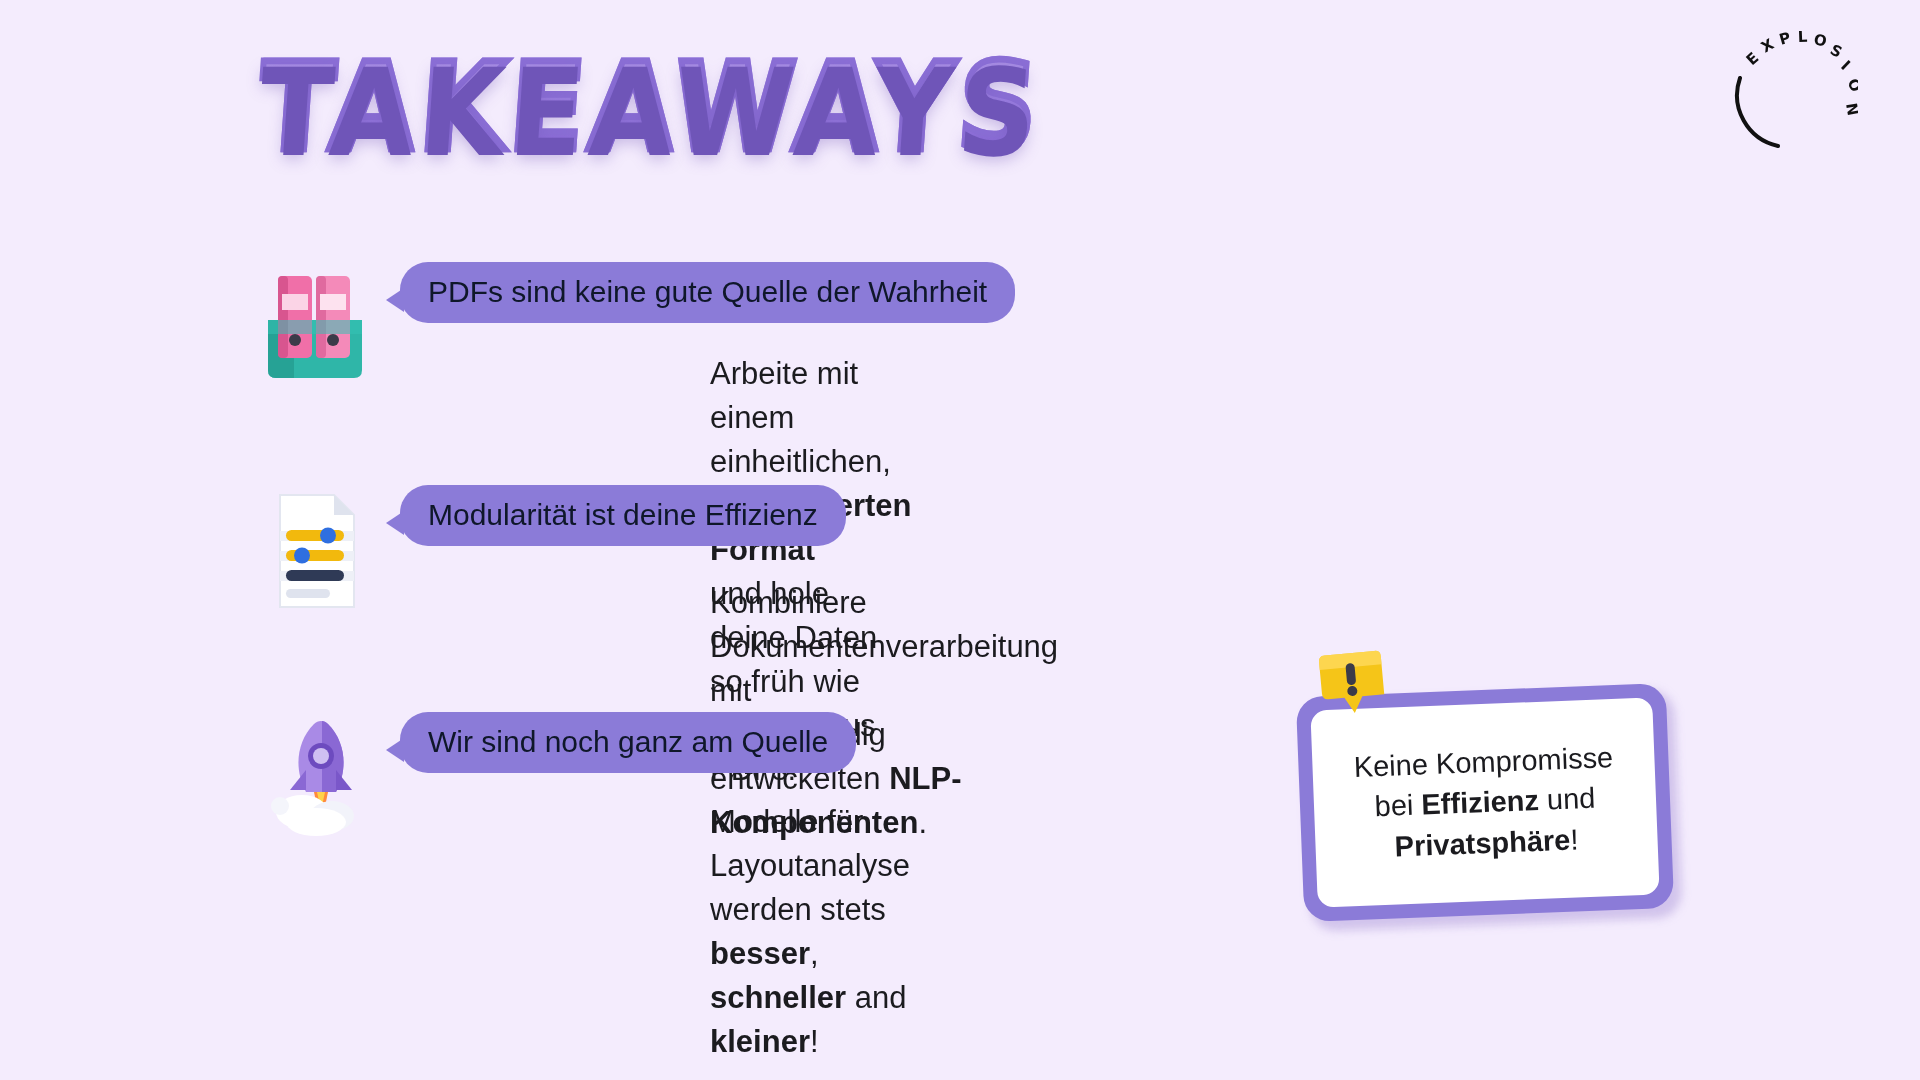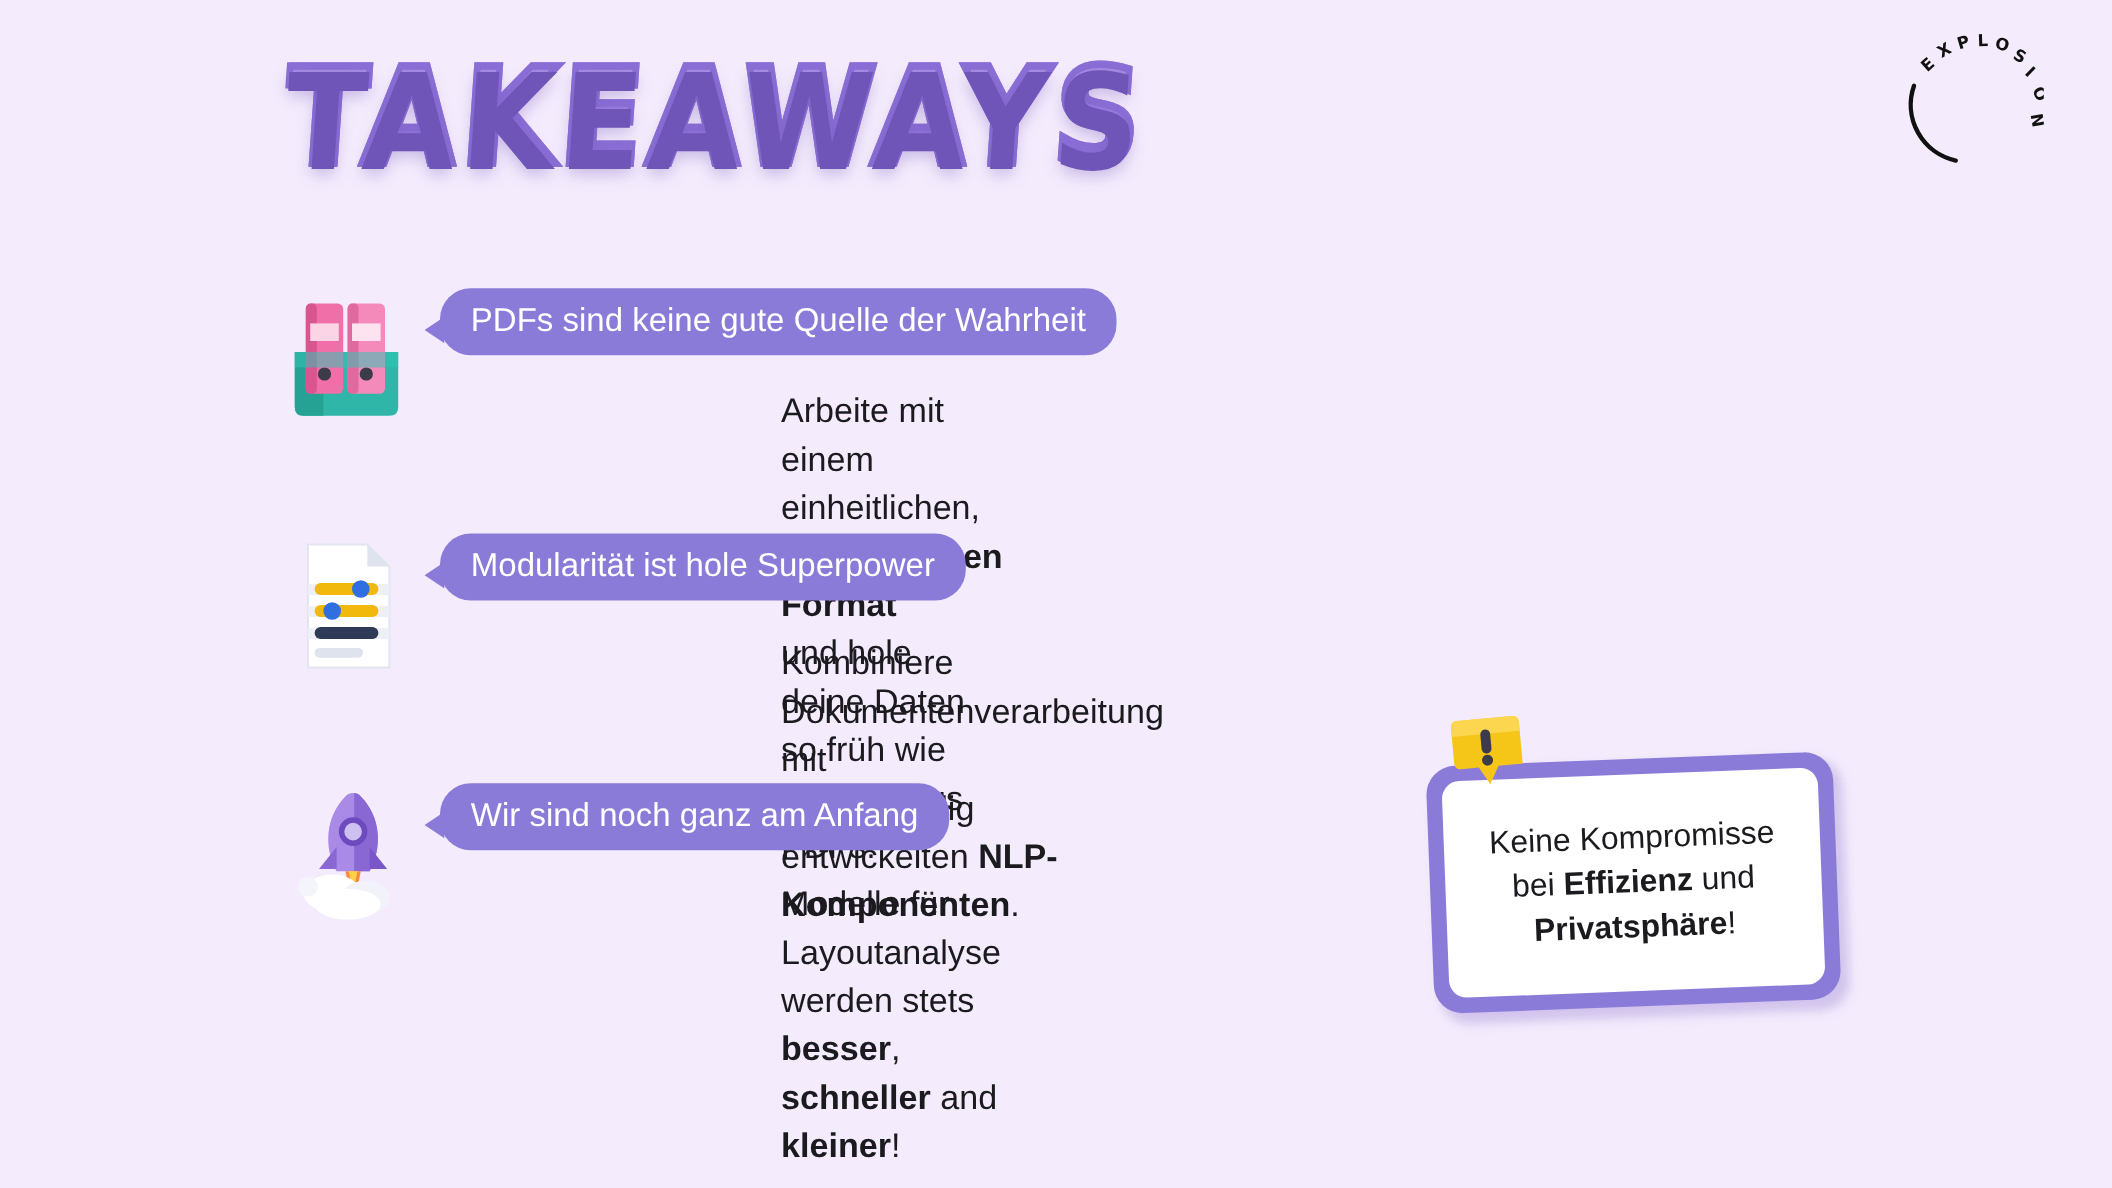--- a/index.html
+++ b/index.html
@@ -67,21 +67,21 @@
 
   .bubble-row {
     position: absolute;
     left: 150px;
     top: 0;
   }
   .bubble {
     position: relative;
     display: inline-block;
     background: #8b7bd8;
-    color: #ffffff;
+    color: #0f172a;
     font-size: 30px;
     padding: 13px 28px 15px 28px;
     border-radius: 28px;
     white-space: nowrap;
     line-height: 1.1;
   }
   .bubble::before {
     content: "";
     position: absolute;
     left: -14px;
@@ -210,21 +210,21 @@
       <rect x="30" y="86" width="74" height="10" fill="#eef0f7"></rect>
       <rect x="36" y="45" width="58" height="11" rx="5.5" fill="#f2b90d"></rect>
       <circle cx="78" cy="50.5" r="8" fill="#2f6fe0"></circle>
       <rect x="36" y="65" width="58" height="11" rx="5.5" fill="#f2b90d"></rect>
       <circle cx="52" cy="70.5" r="8" fill="#2f6fe0"></circle>
       <rect x="36" y="85" width="58" height="11" rx="5.5" fill="#2f3a56"></rect>
       <rect x="36" y="104" width="44" height="9" rx="4.5" fill="#dfe3ee"></rect>
     </svg>
   </div>
   <div class="bubble-row">
-    <div class="bubble">Modularität ist hole Superpower</div>
+    <div class="bubble">Modularität ist deine Effizienz</div>
   </div>
   <div class="body-text body-2">Kombiniere Dokumentenverarbeitung mit<br>eigenständig entwickelten <b>NLP-Komponenten</b>.</div>
 </div>
 
 <div class="item item-3">
   <div class="item-icon">
     <svg viewBox="0 0 130 130" width="130" height="130" aria-hidden="true">
       <path d="M78,12 C96,30 98,58 86,80 L56,80 C44,58 46,30 64,12 C68,8 74,8 78,12 Z" fill="#a98ae6"></path>
       <path d="M78,12 C96,30 98,58 86,80 L72,80 L72,9 C74,9 76,10 78,12 Z" fill="#8a68d4"></path>
       <circle cx="71" cy="44" r="13" fill="#6d4bbf"></circle>
@@ -233,21 +233,21 @@
       <path d="M86,58 L102,78 L86,78 Z" fill="#7a57c9"></path>
       <path d="M64,80 L78,80 L74,100 L68,100 Z" fill="#ff8a3d"></path>
       <path d="M67,80 L75,80 L72,94 L70,94 Z" fill="#ffd24a"></path>
       <ellipse cx="52" cy="100" rx="26" ry="17" fill="#ffffff"></ellipse>
       <ellipse cx="82" cy="104" rx="22" ry="15" fill="#f2f3fa"></ellipse>
       <ellipse cx="66" cy="110" rx="30" ry="14" fill="#ffffff"></ellipse>
       <circle cx="30" cy="94" r="9" fill="#f4f5fb"></circle>
     </svg>
   </div>
   <div class="bubble-row">
-    <div class="bubble">Wir sind noch ganz am Anfang</div>
+    <div class="bubble">Wir sind noch ganz am Quelle</div>
   </div>
   <div class="body-text body-3">Modelle für Layoutanalyse werden stets<br><b>besser</b>, <b>schneller</b> and <b>kleiner</b>!</div>
 </div>
 
 <div class="note">
   <div class="note-shadow"></div>
   <div class="note-frame"></div>
   <div class="note-inner">
     <div class="note-text">Keine Kompromisse<br>bei <b>Effizienz</b> und<br><b>Privatsphäre</b>!</div>
   </div>

